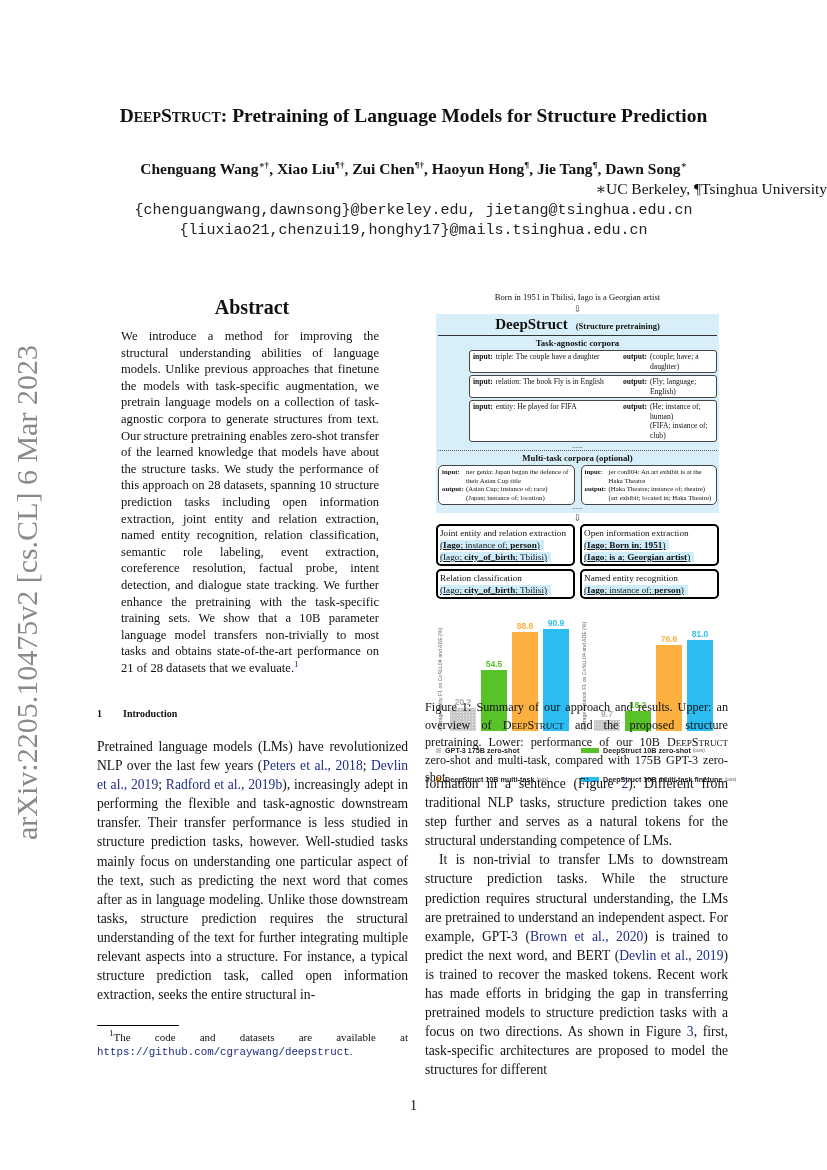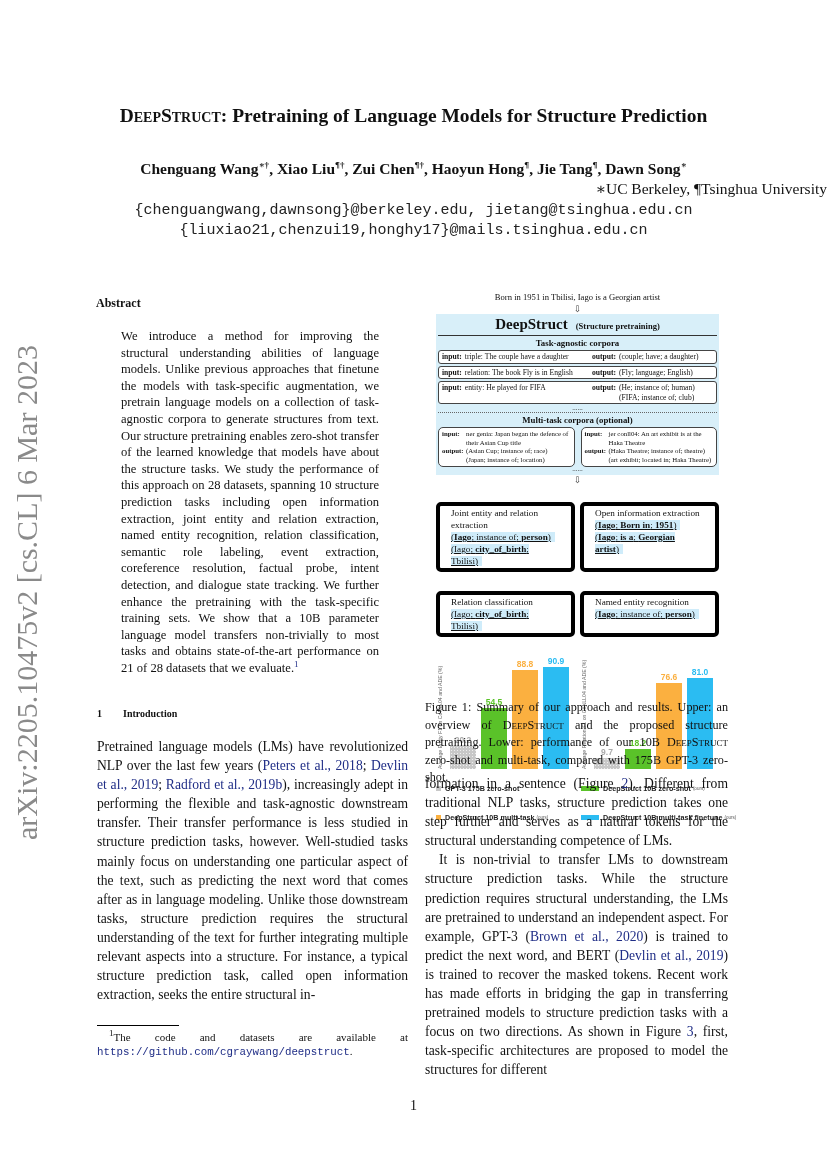--- a/index.html
+++ b/index.html
@@ -15,21 +15,21 @@
 
   .title { position: absolute; top: 105px; left: 0; width: 827px; text-align: center; font-weight: bold; font-size: 19.5px; }
   .title .sc { font-variant: small-caps; }
   .authors { position: absolute; top: 160px; left: 0; width: 827px; text-align: center; font-weight: bold; font-size: 15.5px; }
   .affil { position: absolute; top: 180px; left: 0; width: 827px; text-align: right; font-size: 15.5px; }
   .email { position: absolute; left: 0; width: 827px; text-align: center; font-family: "Liberation Mono", monospace; font-size: 15px; color: #222; }
   .email.e1 { top: 202px; }
   .email.e2 { top: 222px; }
   sup { font-size: 9px; vertical-align: super; line-height: 0; }
 
-  .abstract-title { position: absolute; top: 296px; left: 96px; width: 312px; text-align: left; font-weight: bold; font-size: 12px; }
+  .abstract-title { position: absolute; top: 296px; left: 96px; width: 312px; text-align: center; font-weight: bold; font-size: 20px; }
   .abstract { position: absolute; top: 328px; left: 121px; width: 258px; font-size: 12.6px; line-height: 16.6px; text-align: justify; hyphens: auto; }
 
   .sec-head { position: absolute; top: 708px; left: 97px; font-weight: bold; font-size: 10px; }
   .sec-head .num { display: inline-block; width: 26px; }
   .col-text { position: absolute; font-size: 13.6px; line-height: 19.1px; text-align: justify; }
   .col-left { top: 737px; left: 97px; width: 311px; }
   .col-right { top: 774px; left: 425px; width: 303px; }
   .col-text p { margin: 0; }
   .col-text p.indent { text-indent: 14px; }
   .cite { color: #1f2d86; }
@@ -43,34 +43,34 @@
 
   
   .fig { position: absolute; left: 436px; top: 292px; width: 283px; }
   .fig-sentence { text-align: center; font-size: 8.6px; height: 12px; }
   .arrow-down { text-align: center; font-size: 9px; line-height: 10px; height: 10px; color: #333; }
   .ds-panel { background: #d8eff9; padding: 2px 2px 3px 2px; }
   .ds-header { display: flex; align-items: baseline; justify-content: center; gap: 8px; border-bottom: 1px solid #333; padding-bottom: 2px; }
   .ds-name { font-weight: bold; font-size: 15px; }
   .ds-sub { font-weight: bold; font-size: 8.5px; }
   .corp-title { text-align: center; font-weight: bold; font-size: 8.8px; margin: 2px 0 2px; }
-  .io-row { background: #fff; border: 1px solid #444; border-radius: 3px; display: flex; font-size: 7.6px; line-height: 9.5px; padding: 1px 3px; margin-bottom: 2px; }
+  .io-row { background: #fff; border: 1px solid #444; border-radius: 3px; display: flex; font-size: 7.6px; line-height: 9.5px; padding: 1px 3px; margin-bottom: 2px; margin-left: 31px; }
   .io-row .in { width: 150px; }
   .io-row .out { flex: 1; display: flex; }
   .io-row b { margin-right: 3px; }
   .dots { text-align: center; font-size: 7px; line-height: 5px; height: 5px; color: #333; }
   .dotted-rule { border-top: 1px dotted #666; margin: 1px 0 1px; }
   .mt-row { display: flex; gap: 6px; }
   .mt-box { flex: 1; background: #fff; border: 1px solid #444; border-radius: 5px; font-size: 6.8px; line-height: 8.5px; padding: 2px 3px; }
   .mt-box .lbl { font-weight: bold; display: inline-block; width: 24px; vertical-align: top; }
   .mt-box .line { display: flex; }
   .mt-box .line span.txt { flex: 1; }
 
   .task-grid { display: grid; grid-template-columns: 1fr 1fr; gap: 3px 5px; margin-top: 1px; }
-  .task-box { border: 4px solid #000000; border-radius: 5px; font-size: 9.2px; line-height: 12px; padding: 1px 11px; margin-top: 16px; }
+  .task-box { border: 2px solid #000000; border-radius: 5px; font-size: 9.2px; line-height: 12px; padding: 1px 2px; }
   .task-box .hl { background: #cfecfa; padding-right: 4px; text-decoration: underline; }
 
   
   .chart-wrap { position: relative; height: 140px; margin-top: 4px; }
   .ylab { position: absolute; font-family: "Liberation Sans", sans-serif; font-size: 5.2px; color: #666; transform: rotate(-90deg); transform-origin: left top; white-space: nowrap; }
   .bar { position: absolute; bottom: 0; }
   .bar-val { position: absolute; font-family: "Liberation Sans", sans-serif; font-weight: bold; font-size: 8.5px; text-align: center; }
   .legend { font-family: "Liberation Sans", sans-serif; font-weight: bold; font-size: 7.2px; color: #222; display: grid; grid-template-columns: 145px 1fr; row-gap: 20px; margin-top: 3px; }
   .legend .li { display: flex; align-items: center; white-space: nowrap; }
   .legend .sw { display: inline-block; height: 5px; margin-right: 4px; }

